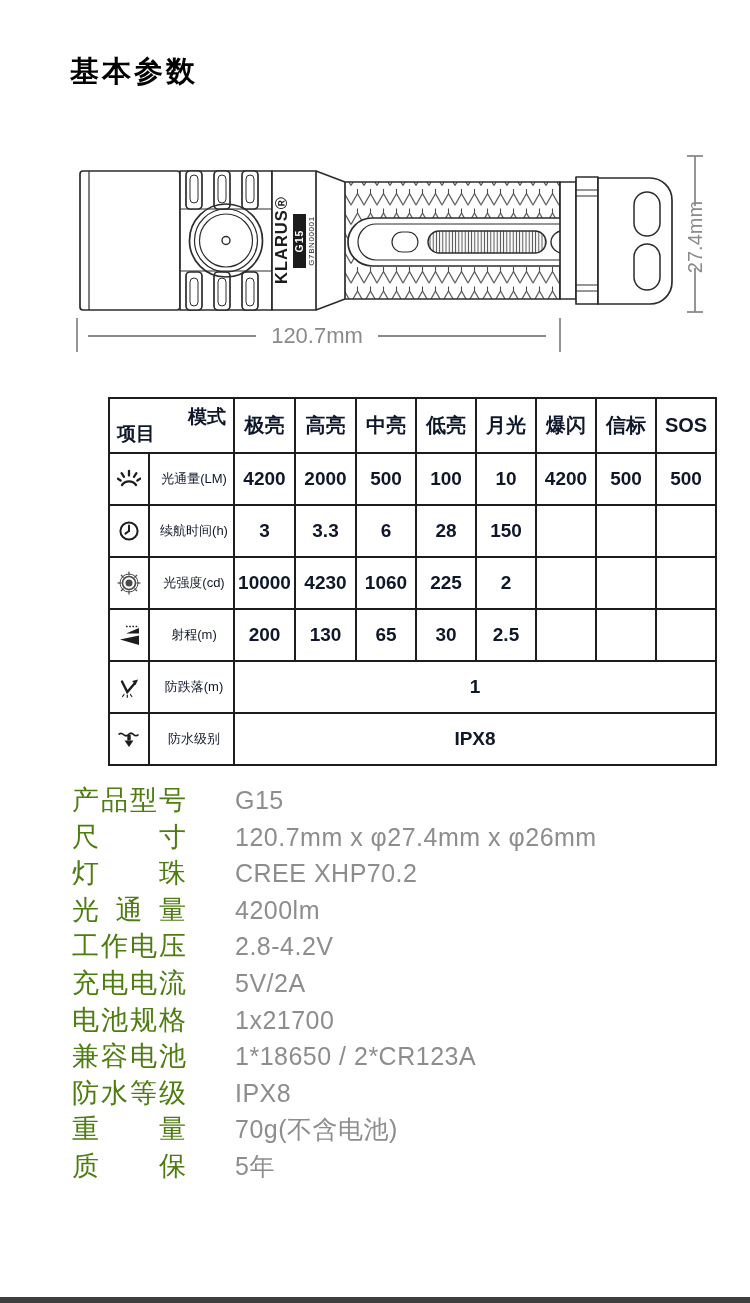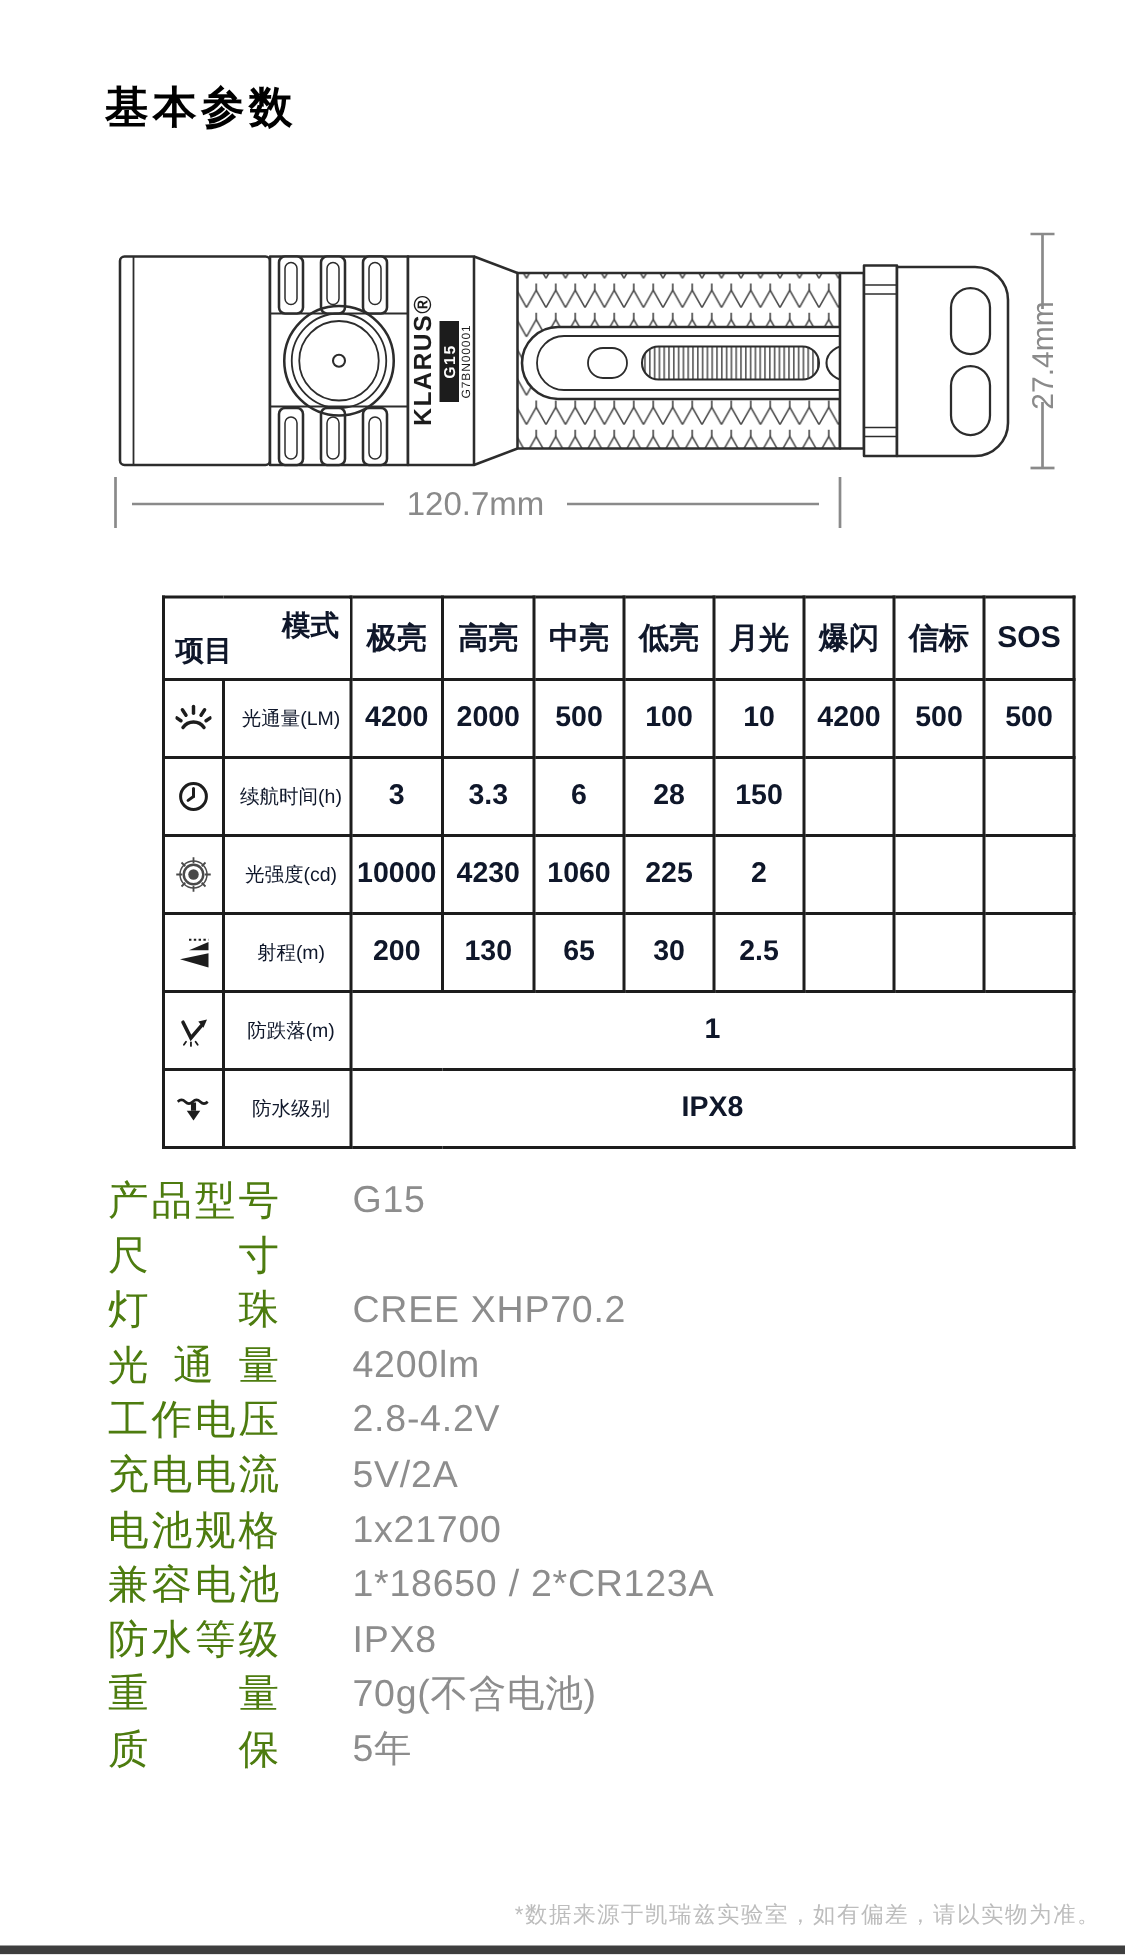--- a/index.html
+++ b/index.html
@@ -280,27 +280,26 @@
       </td>
       <td class="r-label">防水级别</td>
       <td class="val" colspan="8">IPX8</td>
     </tr>
   </tbody>
     </table>
 
 
   <div class="specs">
     <div class="spec-row"><span class="spec-label">产品型号</span><span class="spec-value">G15</span></div>
-    <div class="spec-row"><span class="spec-label">尺寸</span></div>
+    <div class="spec-row"><span class="spec-label">尺寸</span><span class="spec-value">120.7mm x φ27.4mm x φ26mm</span></div>
     <div class="spec-row"><span class="spec-label">灯珠</span><span class="spec-value">CREE XHP70.2</span></div>
     <div class="spec-row"><span class="spec-label">光通量</span><span class="spec-value">4200lm</span></div>
     <div class="spec-row"><span class="spec-label">工作电压</span><span class="spec-value">2.8-4.2V</span></div>
     <div class="spec-row"><span class="spec-label">充电电流</span><span class="spec-value">5V/2A</span></div>
     <div class="spec-row"><span class="spec-label">电池规格</span><span class="spec-value">1x21700</span></div>
     <div class="spec-row"><span class="spec-label">兼容电池</span><span class="spec-value">1*18650 / 2*CR123A</span></div>
     <div class="spec-row"><span class="spec-label">防水等级</span><span class="spec-value">IPX8</span></div>
     <div class="spec-row"><span class="spec-label">重量</span><span class="spec-value">70g(不含电池)</span></div>
     <div class="spec-row"><span class="spec-label">质保</span><span class="spec-value">5年</span></div>
   </div>
 
-  <p class="footer">*数据来源于凯瑞兹实验室，如有偏差，请以实物为准。</p>
   <div class="bottom-bar"></div>
 </div>
 
 </body></html>

